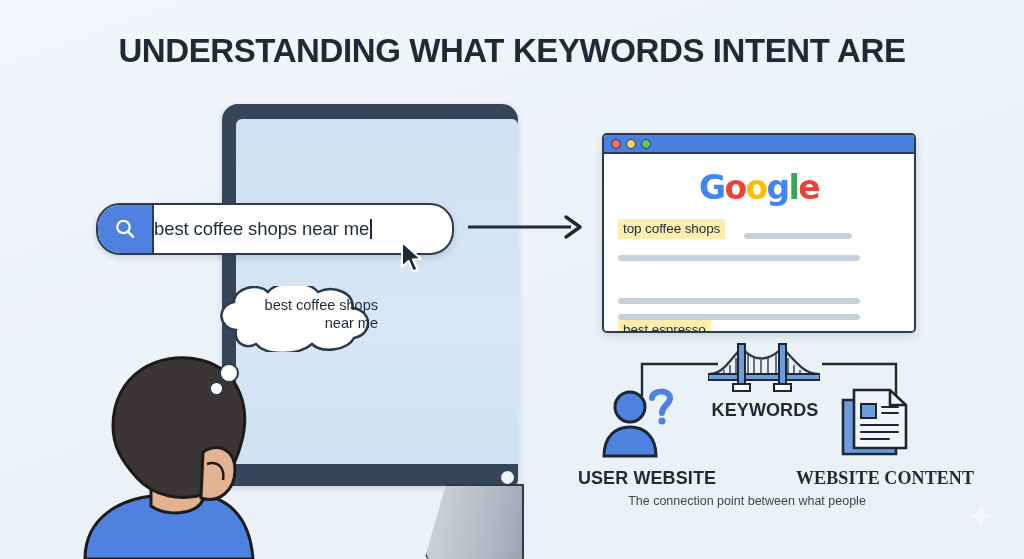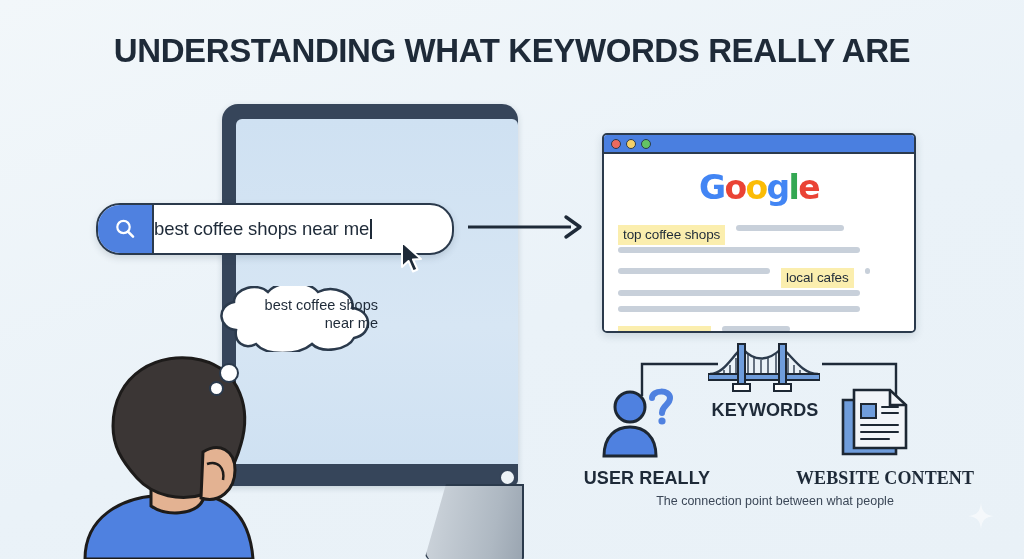--- a/index.html
+++ b/index.html
@@ -200,22 +200,22 @@
   .g-b { color: #4285f4; }
   .g-r { color: #ea4335; }
   .g-y { color: #fbbc05; }
   .g-g { color: #34a853; }
 
   .result-row {
     position: absolute;
     left: 0; right: 0;
     height: 14px;
     display: flex;
-    align-items: flex-start;
-    gap: 11px;
+    align-items: flex-end;
+    gap: 19px;
     padding: 0 14px;
   }
   .kw-chip {
     background: #fbeeae;
     color: #1e2a38;
     font-size: 13.5px;
     line-height: 17px;
     padding: 1px 5px 2px 5px;
     white-space: nowrap;
     letter-spacing: -0.1px;
@@ -240,21 +240,21 @@
   #label-keywords    { left: 700px; top: 400px; width: 130px; }
   #label-website     { left: 796px; top: 468px; width: 160px; font-family: Liberation Serif, serif; }
 
   #icon-user    { position: absolute; left: 600px; top: 388px; width: 84px; height: 70px; }
   #icon-bridge  { position: absolute; left: 708px; top: 340px; width: 112px; height: 58px; }
   #icon-doc     { position: absolute; left: 840px; top: 386px; width: 72px; height: 74px; }
   #connector    { position: absolute; left: 600px; top: 352px; width: 340px; height: 48px; }
 
   #caption {
     position: absolute;
-    left: 600px;
+    left: 572px;
     top: 493px;
     width: 350px;
     text-align: center;
     font-size: 12.5px;
     line-height: 17px;
     color: #3b4757;
   }
 
   #watermark {
     position: absolute;
@@ -263,21 +263,21 @@
     width: 26px;
     height: 26px;
     opacity: 0.55;
   }
 </style>
 </head>
 <body>
 
 <div id="stage">
 
-  <div id="title">UNDERSTANDING WHAT KEYWORDS REALLY ARE</div>
+  <div id="title">UNDERSTANDING WHAT KEYWORDS INTENT ARE</div>
 
   <div id="monitor-bezel"></div>
   <div id="monitor-screen"></div>
   <div id="monitor-power-dot"></div>
   <div id="monitor-stand"></div>
 
   <svg id="person" viewBox="0 0 250 211">
     <path d="M30 211 C30 168 68 150 100 148 L160 150 C186 160 196 185 198 211 Z" fill="#4f81e0" stroke="#1d1b1a" stroke-width="3"></path>
     <path d="M96 118 L96 158 C110 168 140 168 148 152 L148 118 Z" fill="#e3b292" stroke="#1d1b1a" stroke-width="3"></path>
     <path d="M58 78 C58 26 104 2 146 12 C186 22 196 62 186 96
@@ -330,25 +330,20 @@
 
       <div class="result-row" style="top:71px">
         <span class="kw-chip">top coffee shops</span>
         <span class="skel" style="width:108px"></span>
       </div>
 
       <div class="result-row" style="top:93px">
         <span class="skel" style="width:242px"></span>
       </div>
 
-      <div class="result-row" style="top:114px; justify-content:flex-start">
-        <span class="skel" style="width:152px"></span>
-        <span class="kw-chip">local cafes</span>
-        <span class="skel" style="width:5px"></span>
-      </div>
 
       <div class="result-row" style="top:136px">
         <span class="skel" style="width:242px"></span>
       </div>
 
       <div class="result-row" style="top:152px">
         <span class="skel" style="width:242px"></span>
       </div>
 
       <div class="result-row" style="top:172px">
@@ -403,21 +398,21 @@
     <rect x="21" y="18" width="15" height="14" fill="#6f9ddc" stroke="#1d2733" stroke-width="2"></rect>
     <g stroke="#1d2733" stroke-width="2" stroke-linecap="round">
       <line x1="42" y1="21" x2="58" y2="21"></line>
         <line x1="42" y1="27" x2="58" y2="27"></line>
       <line x1="21" y1="39" x2="58" y2="39"></line>
         <line x1="21" y1="46" x2="58" y2="46"></line>
       <line x1="21" y1="53" x2="49" y2="53"></line>
     </g>
   </svg>
 
-  <div class="concept-label" id="label-user-intent">USER REALLY</div>
+  <div class="concept-label" id="label-user-intent">USER WEBSITE</div>
   <div class="concept-label" id="label-keywords">KEYWORDS</div>
   <div class="concept-label" id="label-website">WEBSITE CONTENT</div>
 
   <div id="caption">
     <div>The connection point between what people</div>
   </div>
 
   <svg id="watermark" viewBox="0 0 26 26">
     <path d="M13 0 C14 9 17 12 26 13 C17 14 14 17 13 26 C12 17 9 14 0 13 C9 12 12 9 13 0 Z" fill="#ffffff"></path>
   </svg>

